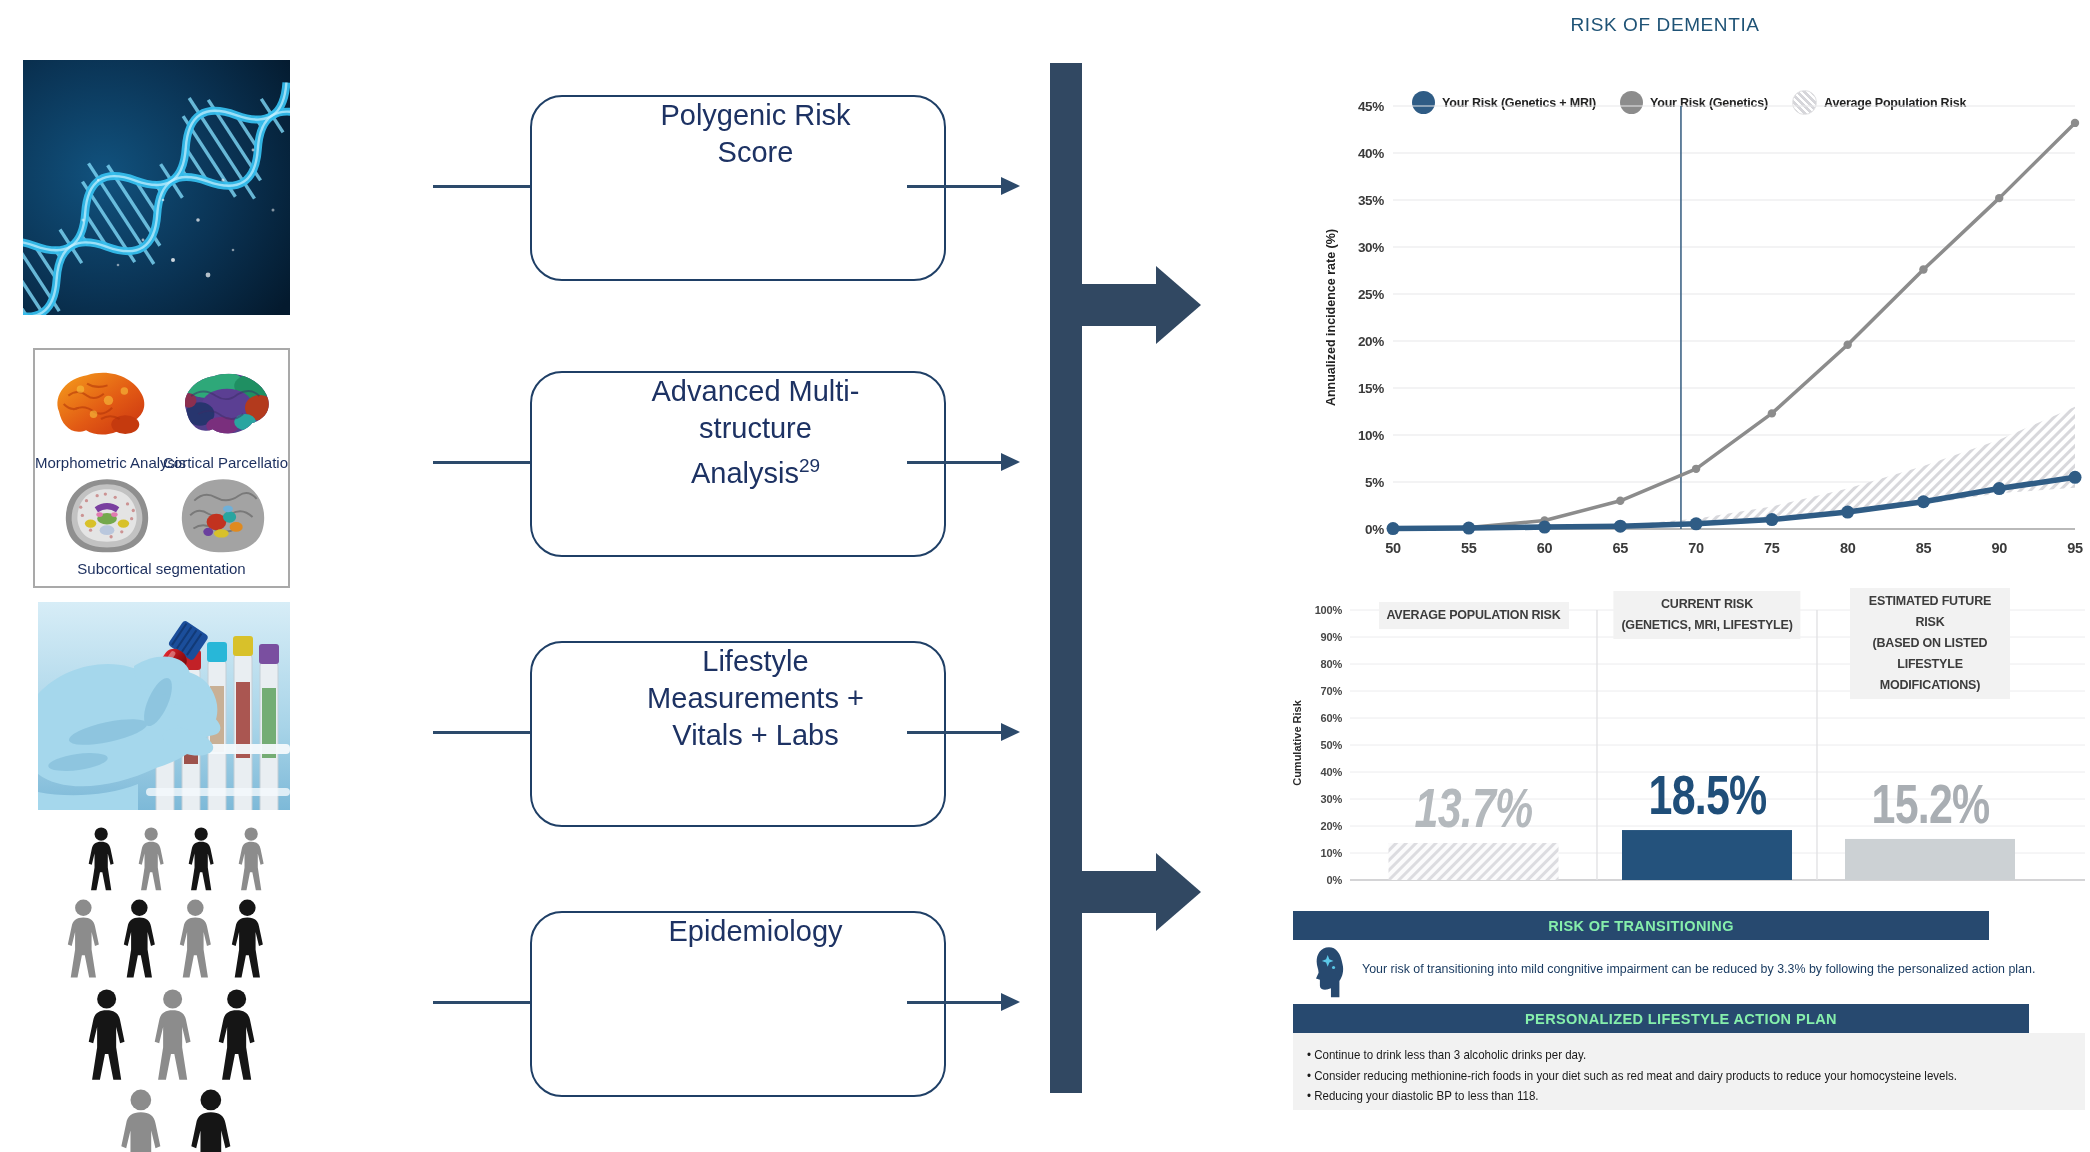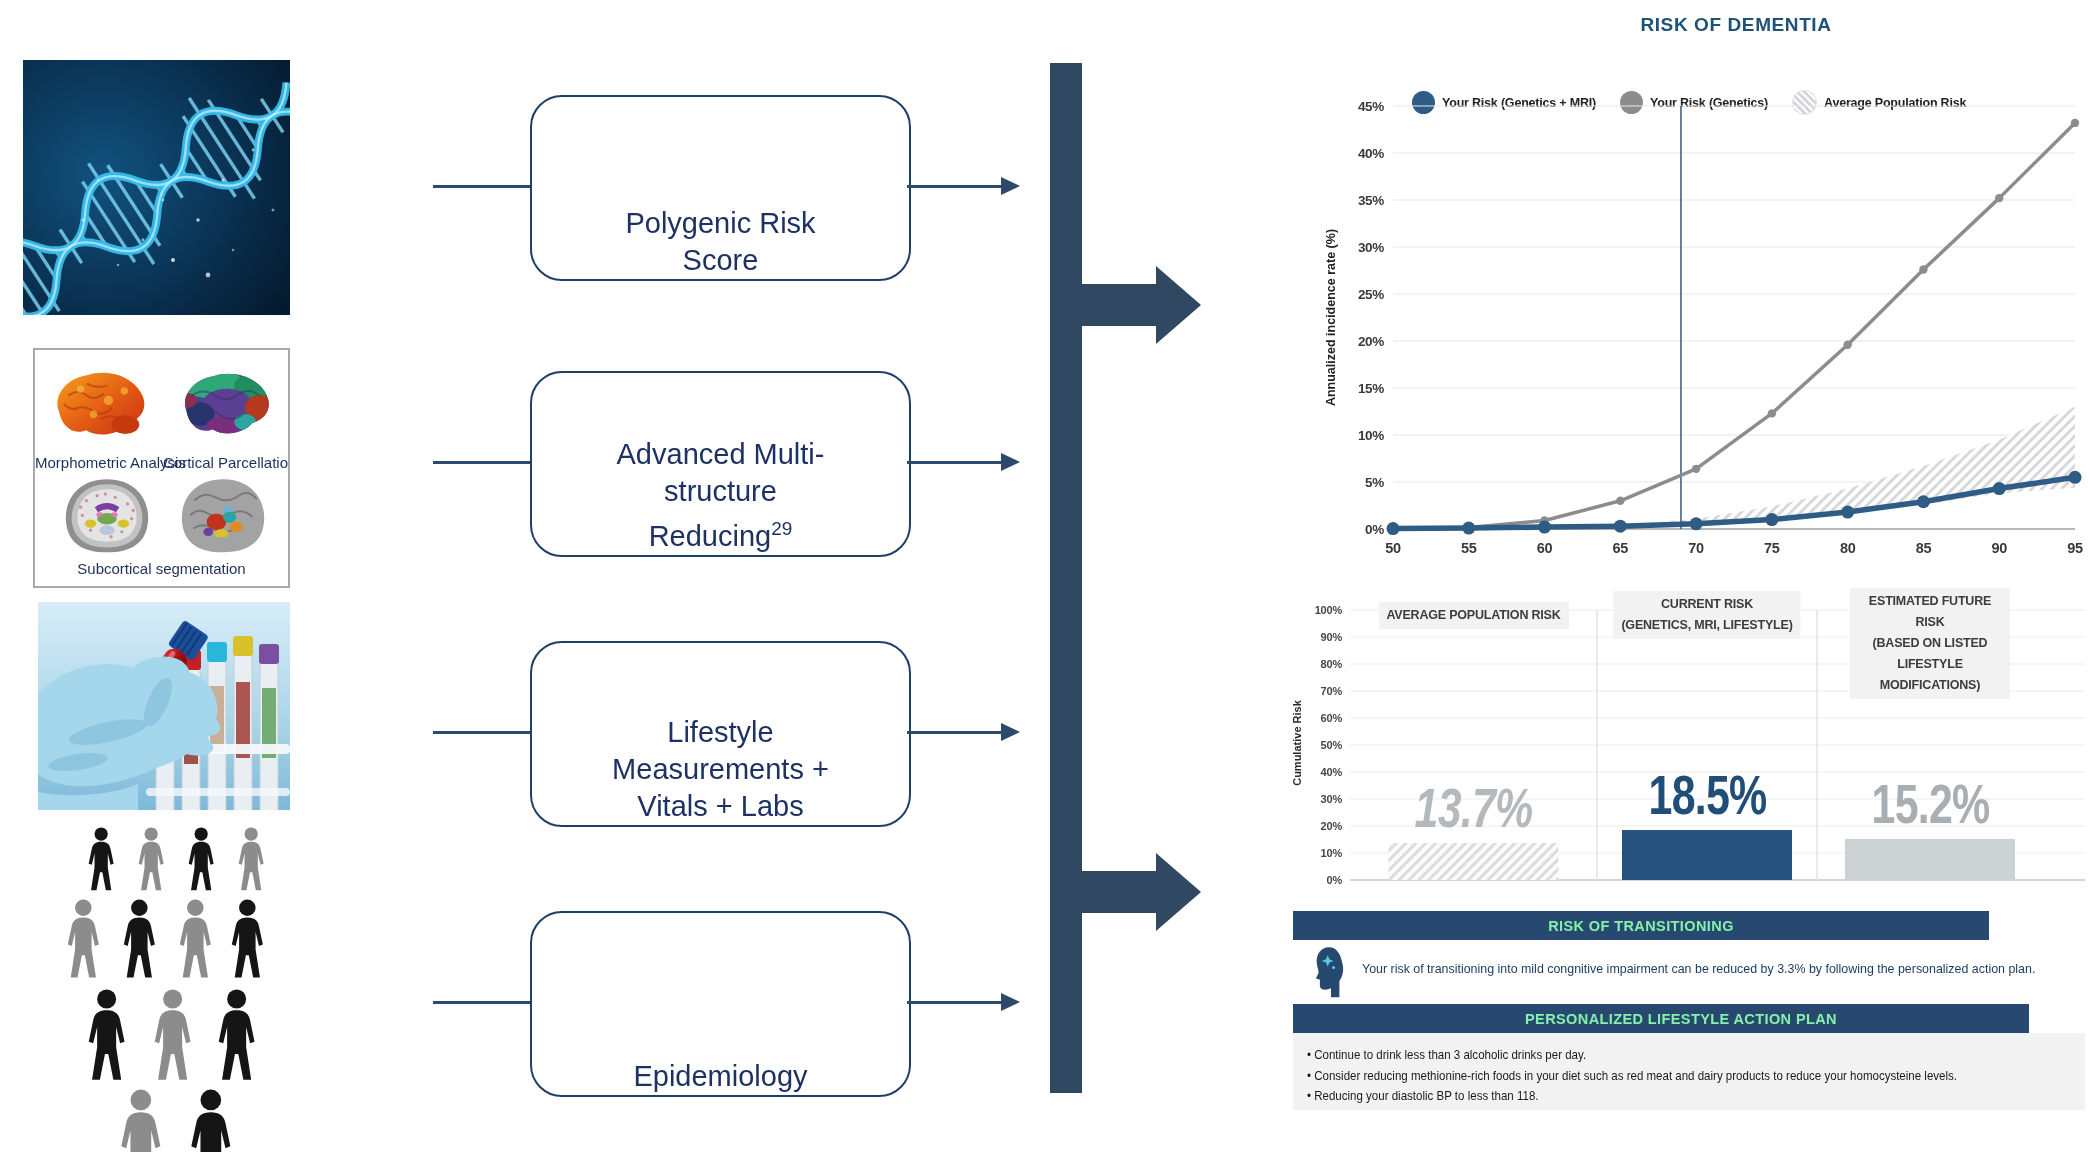--- a/index.html
+++ b/index.html
@@ -7,36 +7,36 @@
   #stage{position:relative;width:2090px;height:1152px;background:#fff;overflow:hidden;}
   .abs{position:absolute;}
 
   
   .img-frame{position:absolute;overflow:hidden;}
   #brain-panel{border:2px solid #a9a9a9;background:#fff;}
   .brain-caption{position:absolute;font-size:15px;color:#1c2f5e;text-align:center;white-space:nowrap;}
 
   
   .flow-box{position:absolute;width:377px;height:182px;border:2.5px solid #1f3f66;border-radius:32px;
-    background:#fff;display:flex;align-items:flex-end;justify-content:center;text-align:center;}
+    background:#fff;display:flex;align-items:flex-start;justify-content:center;text-align:center;padding-left:35px;}
   .flow-box .bt{color:#1d3263;font-size:29px;line-height:37px;}
   .flow-box sup{font-size:19px;}
   .bt span:empty{display:none;}
 
   
   .stub{position:absolute;height:2.5px;background:#2c4a6b;}
   .thin-arrow-line{position:absolute;height:2.5px;background:#2c4a6b;}
   .thin-arrow-head{position:absolute;width:0;height:0;border-top:9px solid transparent;border-bottom:9px solid transparent;border-left:19px solid #2c4a6b;}
   #big-bar{position:absolute;left:1050px;top:63px;width:32px;height:1030px;background:#314862;}
   .big-shaft{position:absolute;left:1082px;width:74px;height:42px;background:#314862;}
   .big-head{position:absolute;left:1156px;width:0;height:0;border-top:39px solid transparent;border-bottom:39px solid transparent;border-left:45px solid #314862;}
 
   
-  #chart-title{position:absolute;left:1394px;top:14px;width:684px;text-align:center;
-    font-size:19px;font-weight:bold;color:#1f5376;letter-spacing:.6px;}
+  #chart-title{position:absolute;left:1323px;top:14px;width:684px;text-align:center;
+    font-size:19px;font-weight:normal;color:#1f5376;letter-spacing:.6px;}
   #legend{position:absolute;left:1412px;top:50px;display:flex;align-items:center;gap:10px;margin-top:40px;}
   .legend-item{display:flex;align-items:center;gap:7px;margin-right:14px;}
   .swatch{width:23px;height:23px;border-radius:50%;display:inline-block;}
   .swatch-hatch{background:repeating-linear-gradient(45deg,#ffffff 0 2.5px,#d6d6da 2.5px 5px);border:1px solid #e2e2e4;}
   .legend-label{font-size:12.5px;font-weight:600;color:#222;letter-spacing:-.2px;}
 
   svg.chart{position:absolute;overflow:visible;}
   #line-chart-svg text.tick{font-family:"Liberation Sans",sans-serif;font-size:13.5px;font-weight:700;fill:#3a3a3a;letter-spacing:-.3px;}
   #line-chart-svg text.xtick{font-size:14.5px;}
   #line-chart-svg text.axis-title{font-family:"Liberation Sans",sans-serif;font-size:12.5px;font-weight:600;fill:#222;}
@@ -311,21 +311,21 @@
     </svg>
   </div>
 
   <div class="flow-box" style="left:530px;top:95px;">
     <div class="bt"><span>Polygenic Risk</span><br>
       <span>Score</span></div>
   </div>
   <div class="flow-box" style="left:530px;top:371px;">
     <div class="bt"><span>Advanced Multi-</span><br>
       <span>structure</span><br>
-      <span>Reducing</span><sup>29</sup></div>
+      <span>Analysis</span><sup>29</sup></div>
   </div>
   <div class="flow-box" style="left:530px;top:641px;">
     <div class="bt"><span>Lifestyle</span><br>
       <span>Measurements +</span><br>
       <span>Vitals + Labs</span></div>
   </div>
   <div class="flow-box" style="left:530px;top:911px;">
     <div class="bt"><span>Epidemiology</span></div>
   </div>
 

